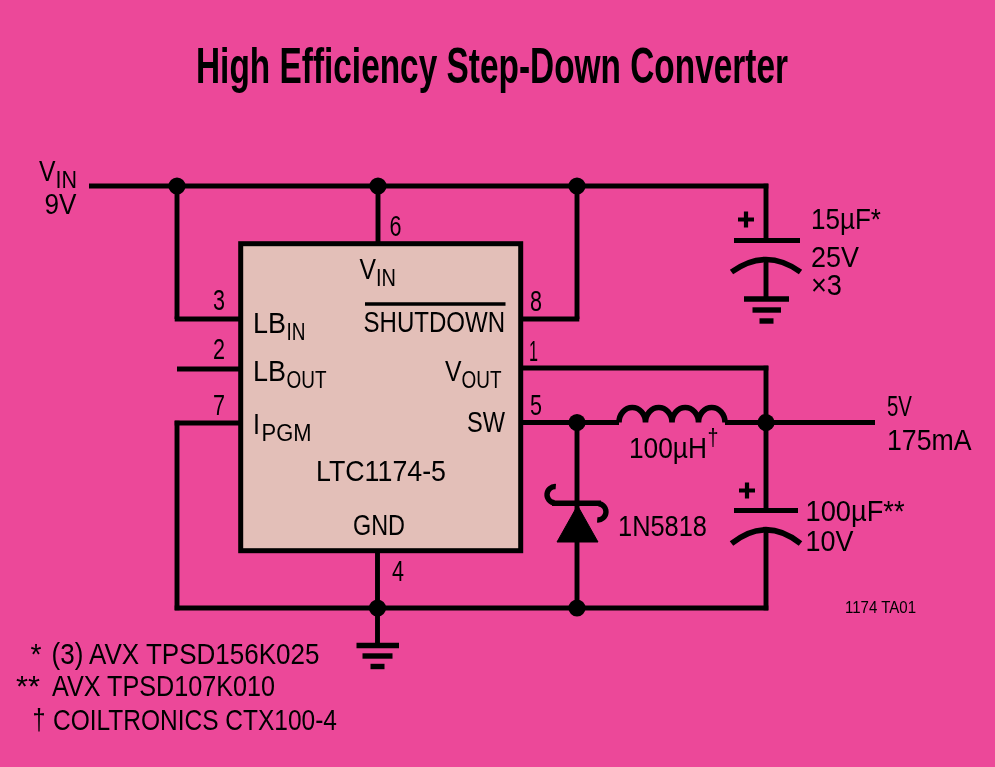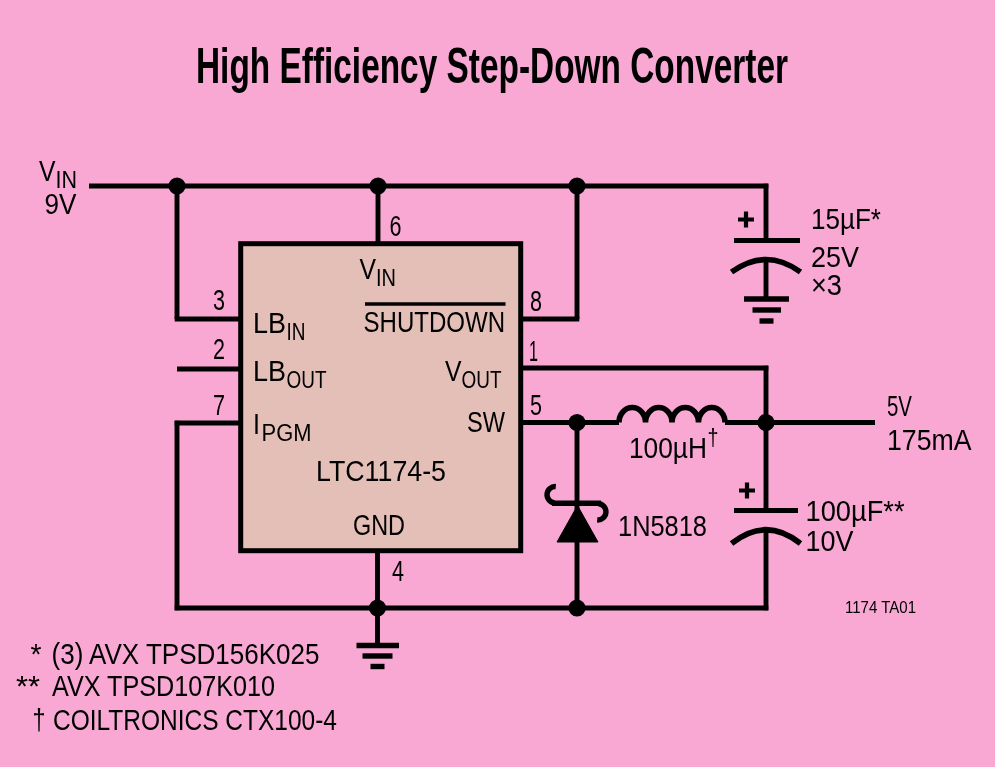--- a/index.html
+++ b/index.html
@@ -1,16 +1,16 @@
 <!DOCTYPE html>
 <html><head>
 <meta charset="utf-8">
 <style>
   html,body{margin:0;padding:0;background:#fff;}
-  #page{position:relative;width:995px;height:767px;background:#f9a8d4;overflow:hidden;}
+  #page{position:relative;width:995px;height:767px;background:#ec4899;overflow:hidden;}
   svg{position:absolute;left:0;top:0;}
   text{font-family:"Liberation Sans",sans-serif;fill:#000;}
 </style>
 </head>
 <body>
 <div id="page">
 <svg width="995" height="767" viewBox="0 0 995 767">
 
   <g stroke="#000" stroke-width="4.9" fill="none">
 

